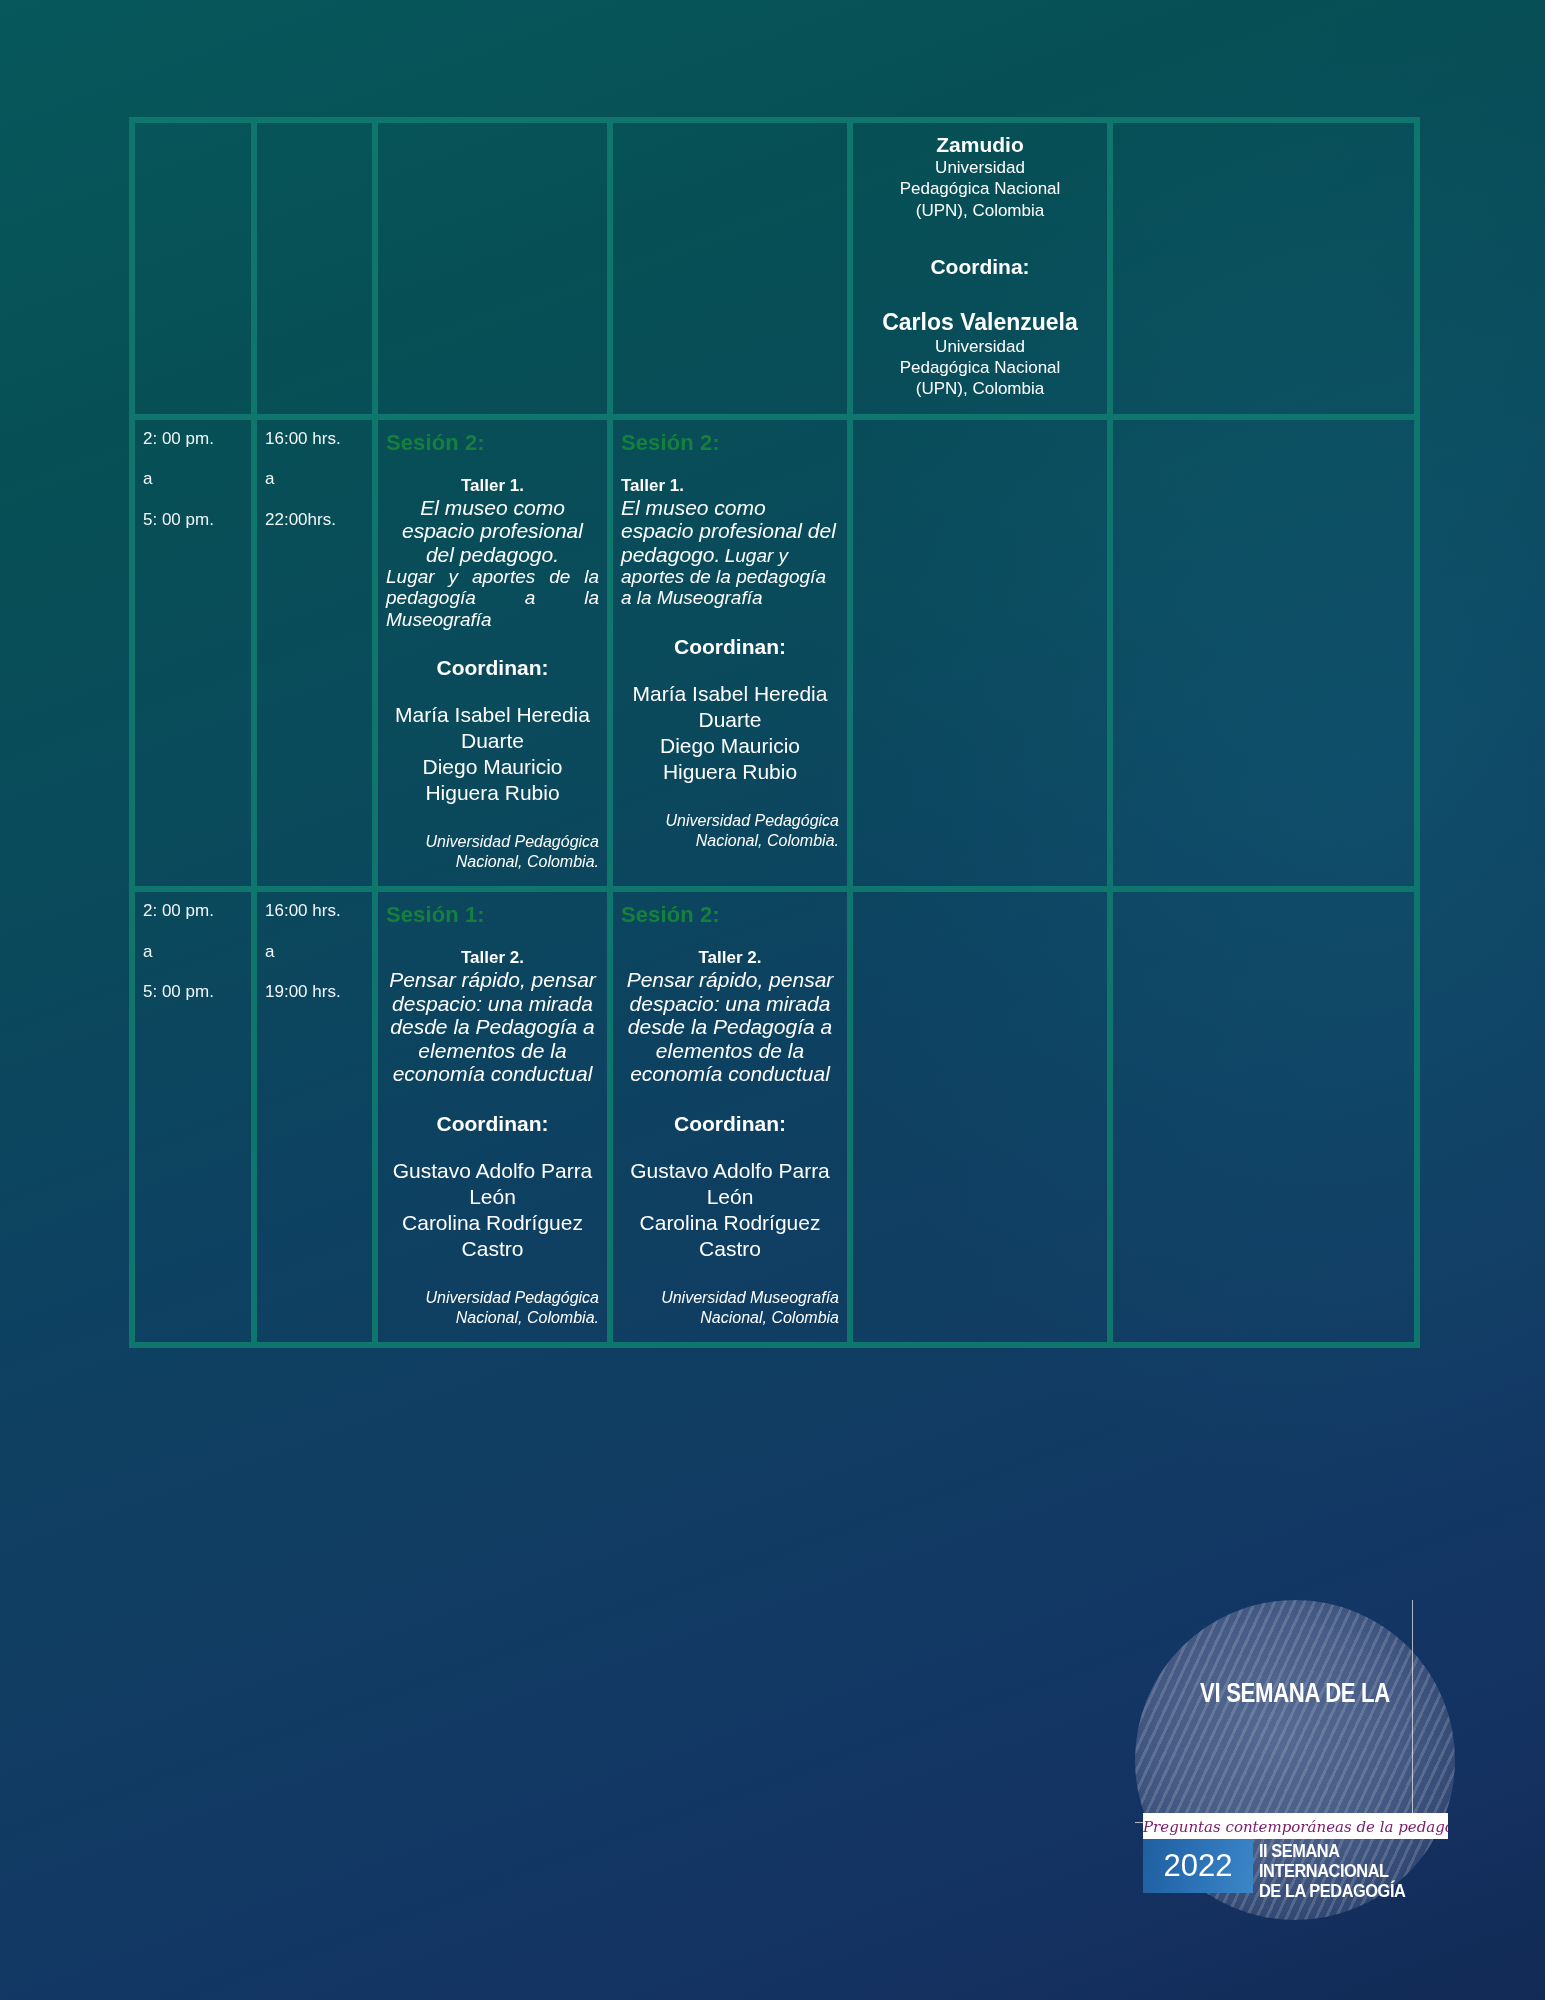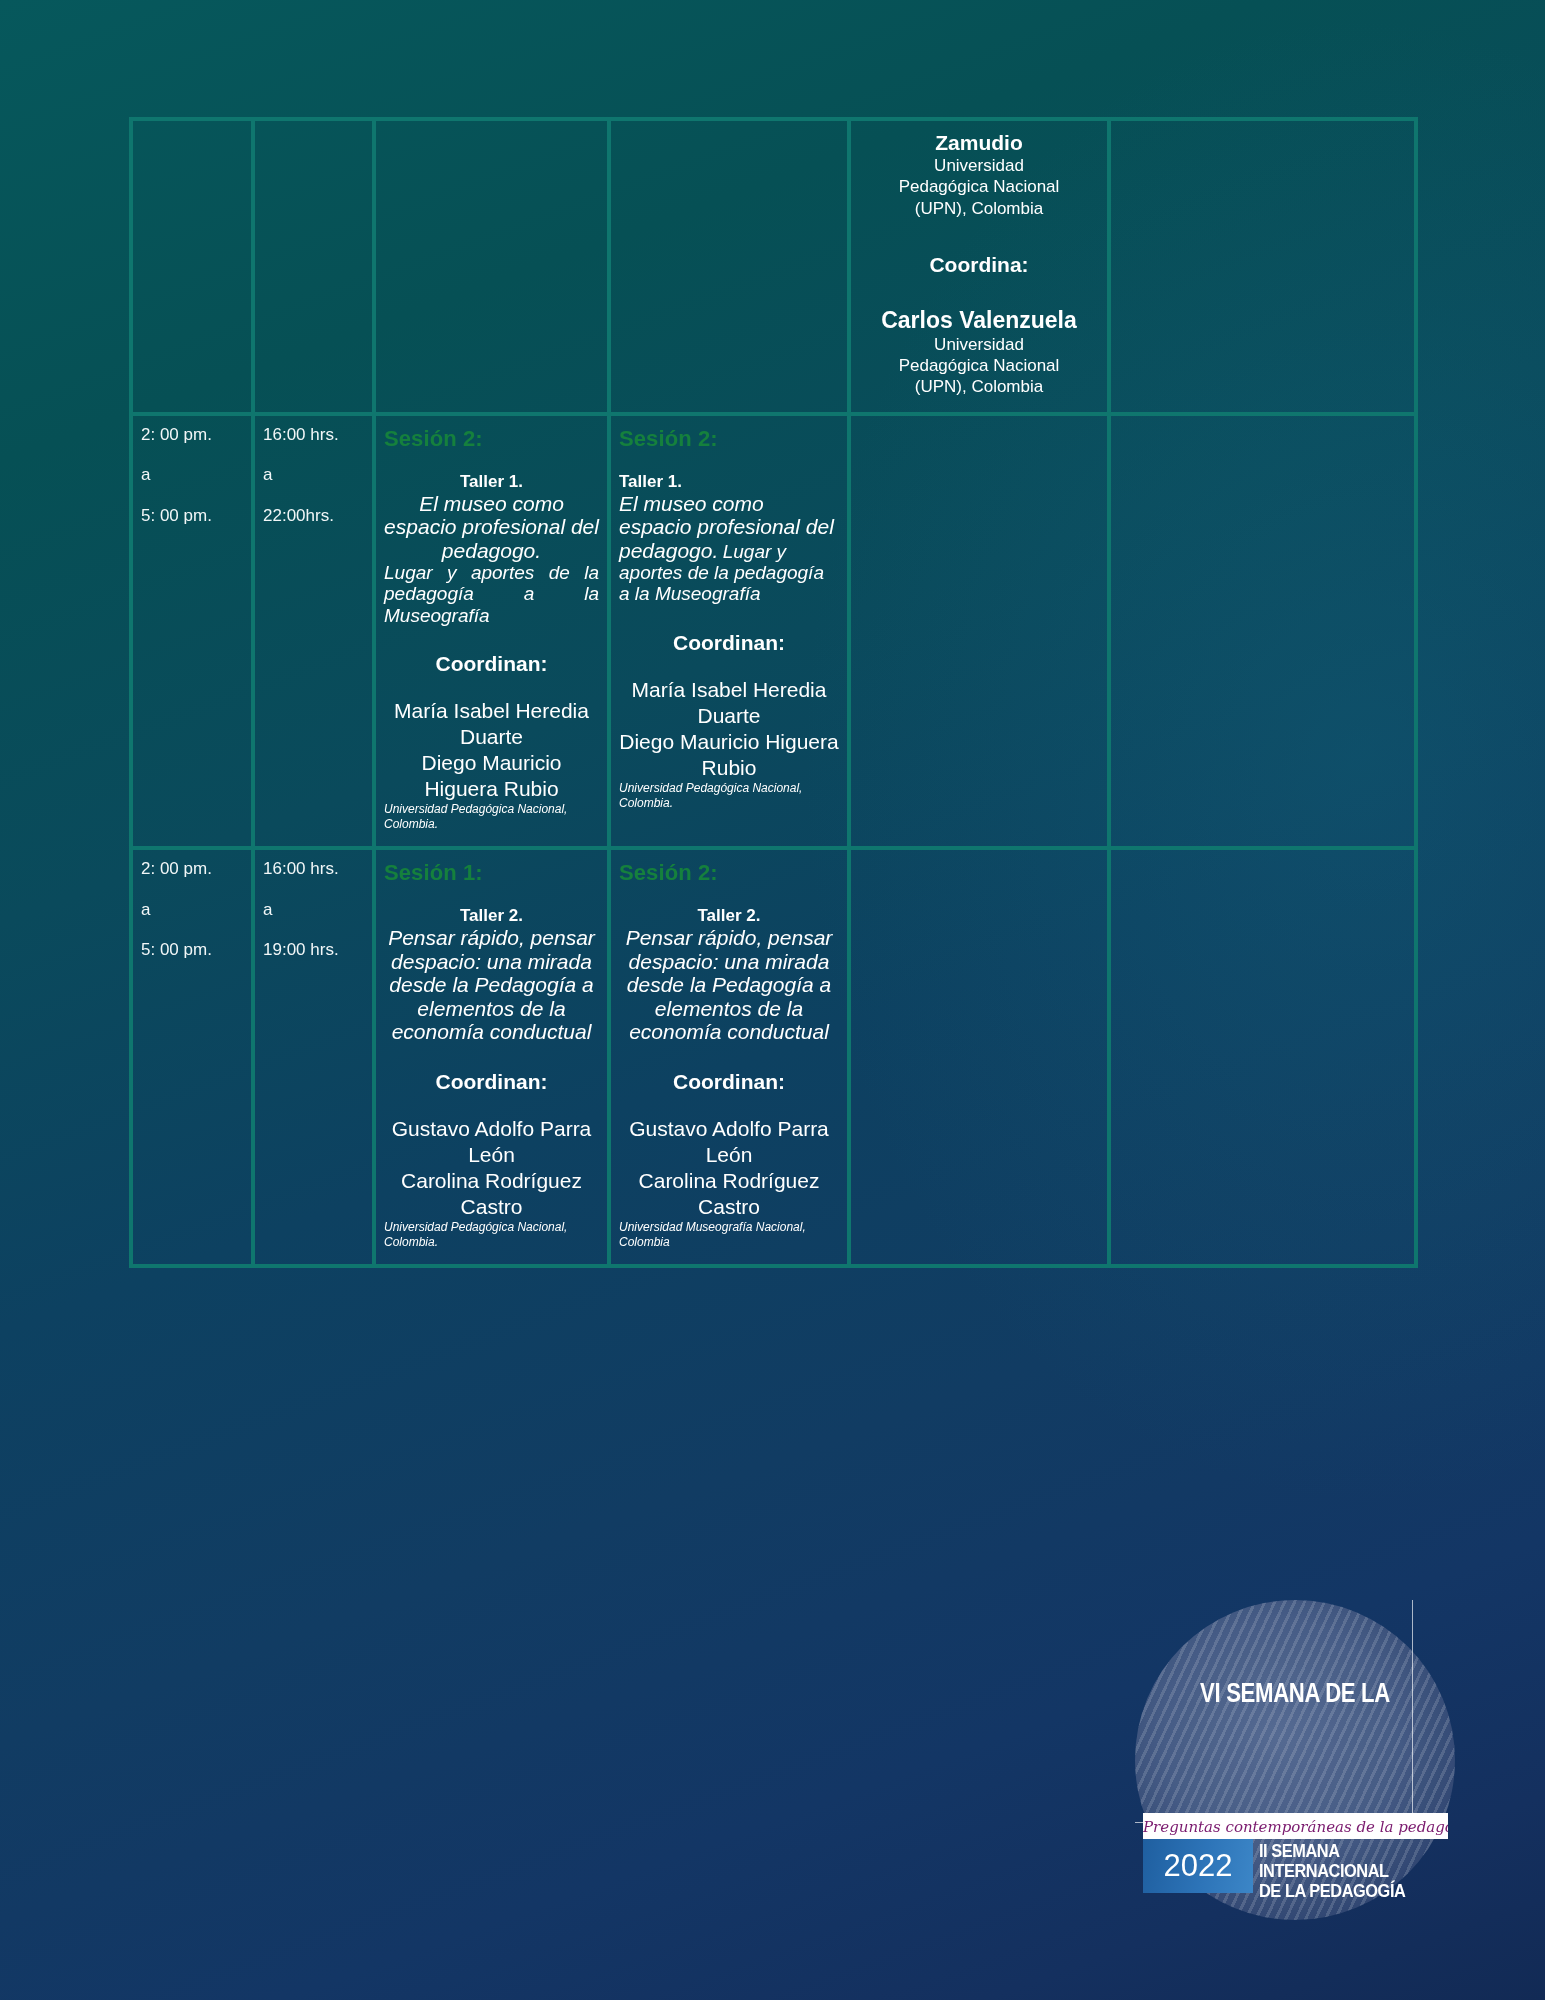--- a/index.html
+++ b/index.html
@@ -31,21 +31,21 @@
   
   .schedule {
     position: absolute;
     left: 129px;
     top: 117px;
     width: 1285px;
     border-collapse: collapse;
     table-layout: fixed;
   }
   .schedule td {
-    border: 4px solid #0f766e;
+    border: 6px solid #0f766e;
     vertical-align: top;
     padding: 10px 8px 14px 8px;
     background: transparent;
   }
   .c1 { width: 122px; }
   .c2 { width: 121px; }
   .c3 { width: 235px; }
   .c4 { width: 240px; }
   .c5 { width: 260px; }
   .c6 { width: 307px; }
@@ -92,24 +92,25 @@
     margin-top: 26px;
   }
   .names {
     font-size: 21px;
     line-height: 1.24;
     text-align: center;
     margin-top: 22px;
     font-weight: 300;
   }
   .affil {
-    font-size: 12px;
+    font-size: 16px;
     font-style: italic;
     line-height: 1.25;
-    text-align: left;
+    text-align: right;
+    margin-top: 26px;
     font-weight: 300;
   }
 
   
   .cont-name-big {
     font-size: 21px;
     font-weight: 700;
     text-align: center;
     line-height: 1.15;
   }

